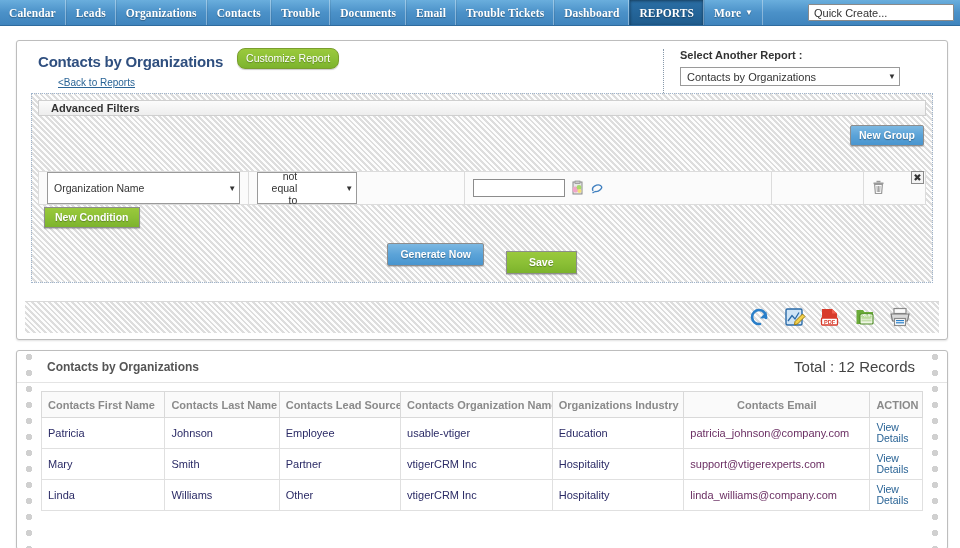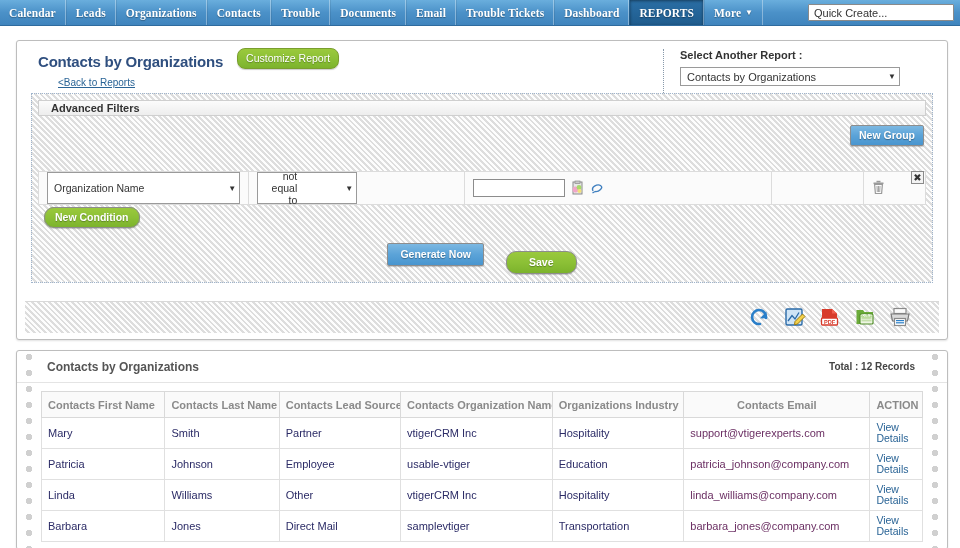--- a/index.html
+++ b/index.html
@@ -161,21 +161,21 @@
     border-radius: 2px;
     color: #fff; font-weight: bold; font-size: 10.5px;
     padding: 3px 8px 4px 8px;
     text-shadow: 0 1px 1px rgba(0,0,0,.35);
     box-shadow: 0 1px 1px rgba(0,0,0,.2);
     cursor: pointer;
   }
   .btn-green {
     background: linear-gradient(to bottom, #9ac93c 0%, #8cc036 50%, #7cb32c 100%);
     border: 1px solid #8d8d8d;
-    border-radius: 10px;
+    border-radius: 0;
     color: #fff; font-weight: bold; font-size: 10.5px;
     padding: 3px 10px 4px 10px;
     text-shadow: 0 1px 1px rgba(0,0,0,.3);
     box-shadow: 0 1px 1px rgba(0,0,0,.2);
     cursor: pointer;
   }
 
   #group-block { margin: 0 6px; position: relative; }
   #group-close {
     position: absolute; right: 2px; top: 0px;
@@ -253,21 +253,21 @@
   #bead-left { left: 5px; }
   #bead-right { right: 5px; }
 
   #results-head {
     height: 32px;
     display: flex; align-items: center;
     padding: 0 32px 0 30px;
     border-bottom: 1px solid #e4e4e4;
   }
   #results-title { font-size: 12px; font-weight: bold; color: #555; }
-  #results-total { margin-left: auto; font-size: 10px; font-weight: bold; color: #444; }
+  #results-total { margin-left: auto; font-size: 15px; font-weight: normal; color: #444; }
 
   #results-table-wrap { padding: 8px 24px 0 24px; }
   #results-table {
     width: 100%;
     border-collapse: collapse;
     table-layout: fixed;
   }
   #results-table th {
     background: #fafafa;
     border: 1px solid #d9d9d9;
@@ -503,52 +503,43 @@
               <th class="c1">Contacts Last Name</th>
               <th class="c2">Contacts Lead Source</th>
               <th class="c3">Contacts Organization Name</th>
               <th class="c4">Organizations Industry</th>
               <th class="c5 ctr">Contacts Email</th>
               <th class="c6 ctr">ACTION</th>
             </tr>
         </thead>
         <tbody id="results-body">
             <tr>
+              <td class="c0">Patricia</td>
+              <td class="c1">Johnson</td>
+              <td class="c2">Employee</td>
+              <td class="c3">usable-vtiger</td>
+              <td class="c4">Education</td>
+              <td class="c5 email">patricia_johnson@company.com</td>
+              <td class="c6 action">View Details</td>
+            </tr>
+            <tr>
               <td class="c0">Mary</td>
               <td class="c1">Smith</td>
               <td class="c2">Partner</td>
               <td class="c3">vtigerCRM Inc</td>
               <td class="c4">Hospitality</td>
               <td class="c5 email">support@vtigerexperts.com</td>
-              <td class="c6 action">View Details</td>
-            </tr>
-            <tr>
-              <td class="c0">Patricia</td>
-              <td class="c1">Johnson</td>
-              <td class="c2">Employee</td>
-              <td class="c3">usable-vtiger</td>
-              <td class="c4">Education</td>
-              <td class="c5 email">patricia_johnson@company.com</td>
               <td class="c6 action">View Details</td>
             </tr>
             <tr>
               <td class="c0">Linda</td>
               <td class="c1">Williams</td>
               <td class="c2">Other</td>
               <td class="c3">vtigerCRM Inc</td>
               <td class="c4">Hospitality</td>
               <td class="c5 email">linda_williams@company.com</td>
               <td class="c6 action">View Details</td>
             </tr>
-            <tr>
-              <td class="c0">Barbara</td>
-              <td class="c1">Jones</td>
-              <td class="c2">Direct Mail</td>
-              <td class="c3">samplevtiger</td>
-              <td class="c4">Transportation</td>
-              <td class="c5 email">barbara_jones@company.com</td>
-              <td class="c6 action">View Details</td>
-            </tr>
           </tbody>
       </table>
     </div>
   </div>
 </div>
 
 </body></html>

